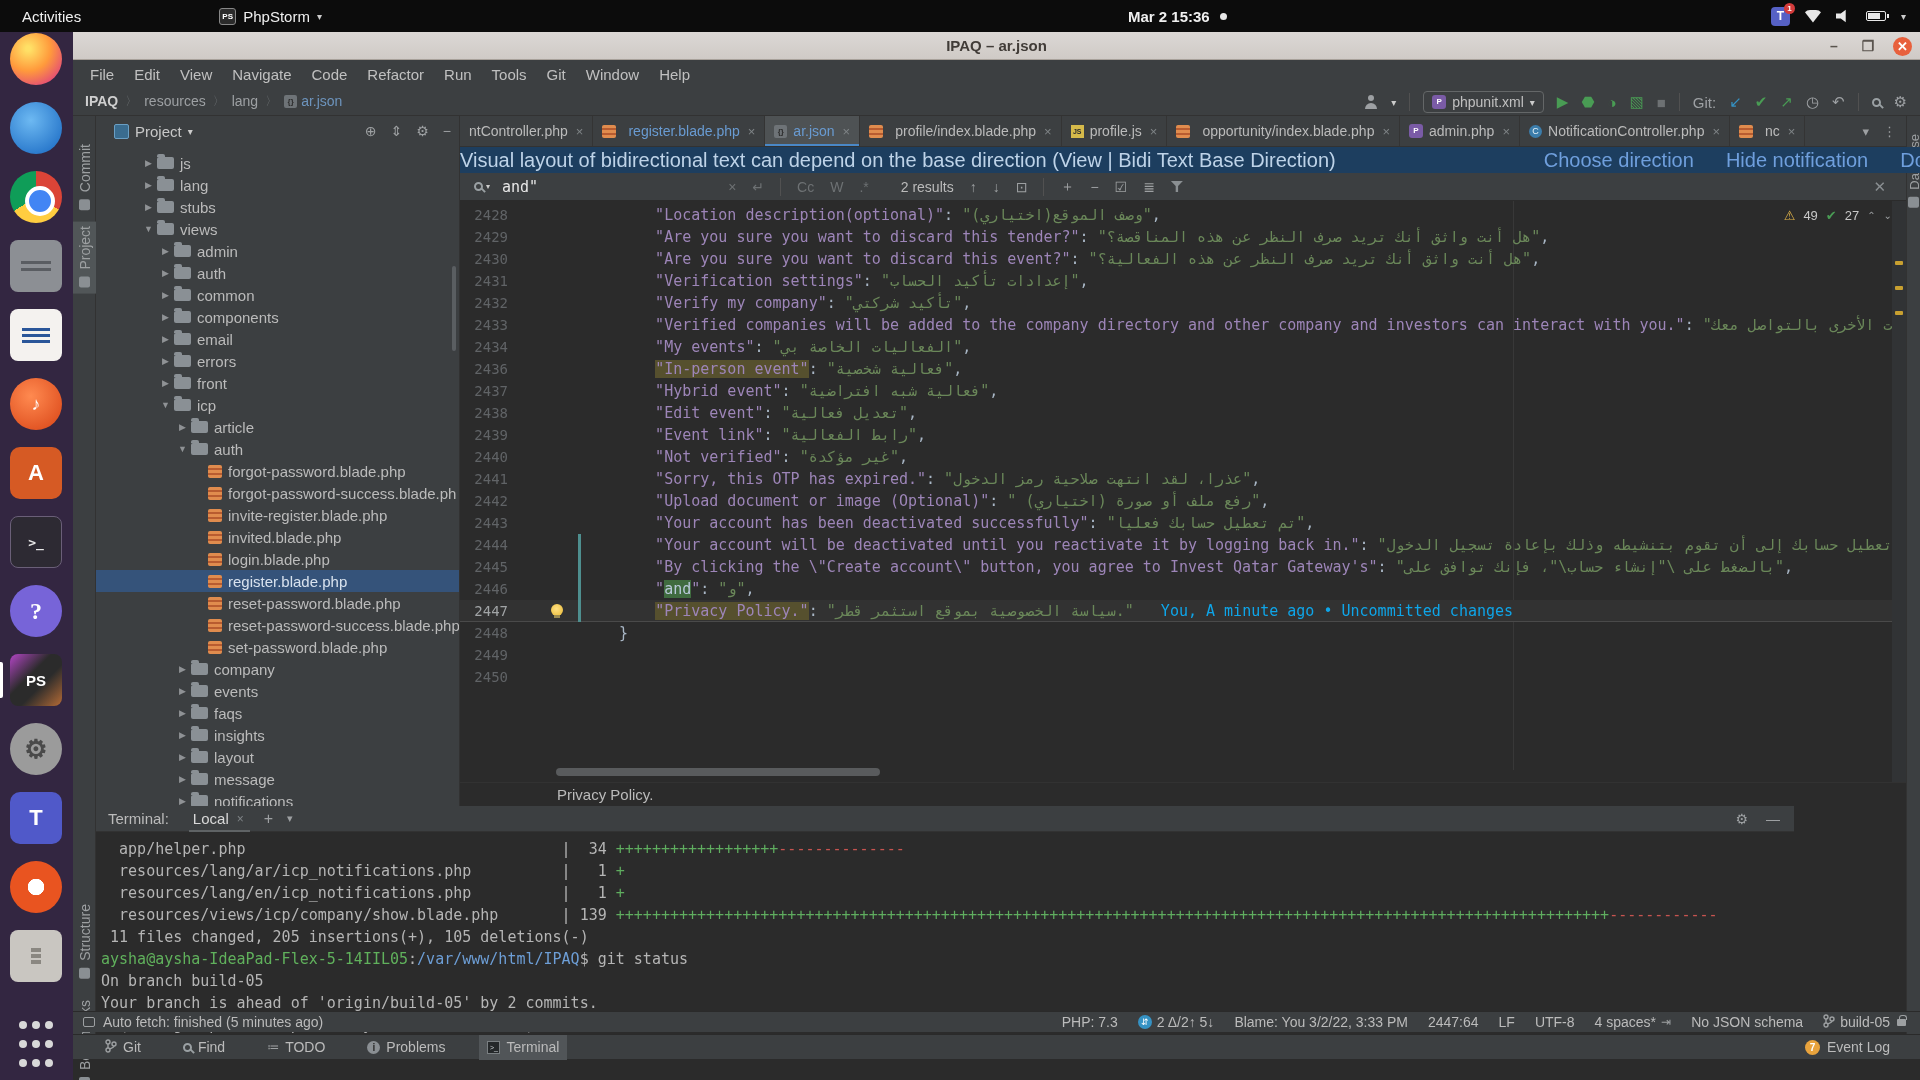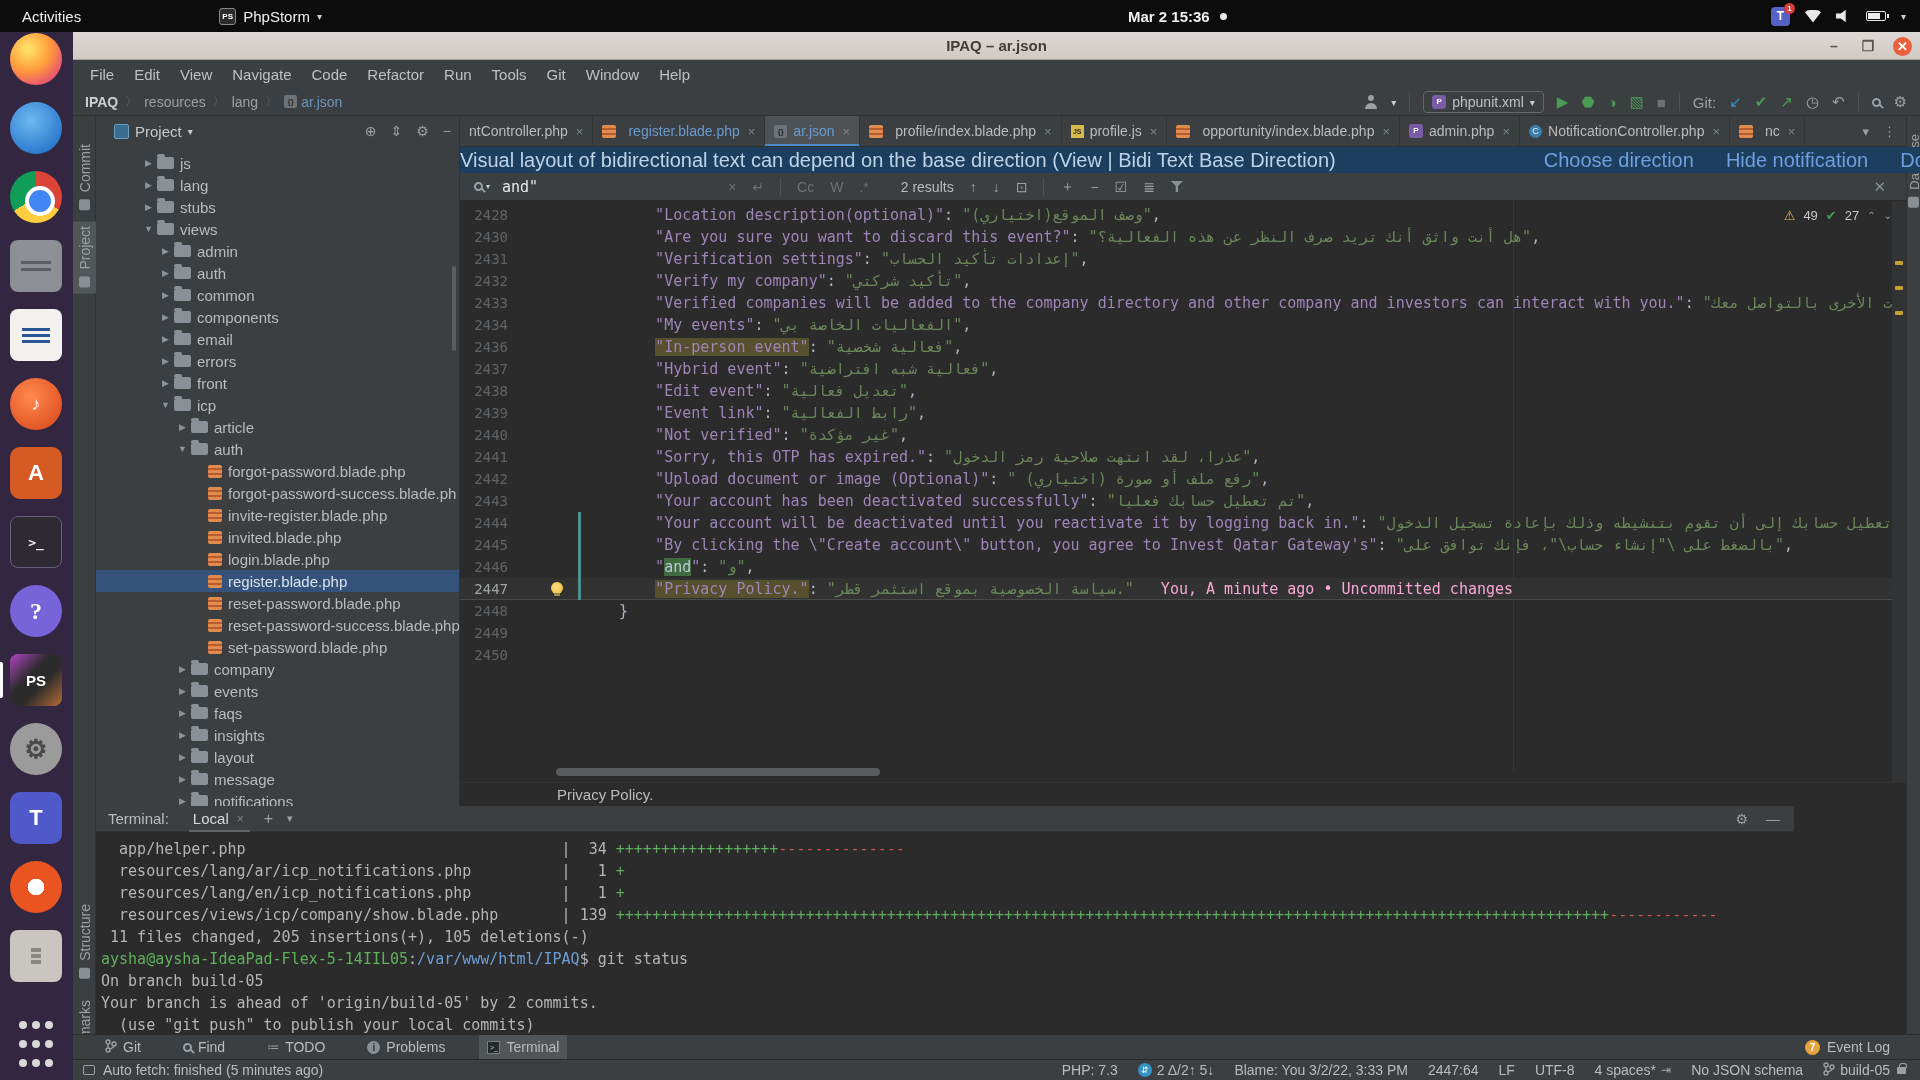--- a/index.html
+++ b/index.html
@@ -132,21 +132,21 @@
   .mkcol { flex:none; width:41px; height:22px; position:relative; }
   .mk-teal { position:absolute; left:35px; top:0; width:3px; height:22px; background:#4e8f8f; }
   .bulb { position:absolute; left:8px; top:4px; width:12px; height:12px; background:radial-gradient(circle at 45% 40%, #ffe082, #e8b833); border-radius:50%; }
   .bulb::after { content:''; position:absolute; left:3px; bottom:-2px; width:6px; height:3px; background:#9a8a50; }
   .code { font-family:"DejaVu Sans Mono", monospace; font-size:15px; color:#a9b7c6; }
   .sg-k { color:#9d85b8; }
   .sg-p { color:#a9b7c6; }
   .sg-s { color:#6a8759; }
   .sg-mo { color:#9d85b8; background:#56502e; }
   .sg-mg { color:#b8c8d8; background:#3f6b3f; }
-  .sg-bl { color:#f9a8d4; }
+  .sg-bl { color:#0ea5e9; }
   .margin-guide { position:absolute; left:1053px; top:0; width:1px; height:569px; background:#383838; }
   .hscroll { position:absolute; left:96px; top:567px; width:324px; height:8px; background:#595b5d; border-radius:4px; }
   .inspect { position:absolute; right:14px; top:7px; display:flex; align-items:center; gap:8px; color:#c8c8c8; font-size:13px; }
   .warn-tri { color:#e3b549; font-size:13px; }
   .ok-check { color:#499c54; font-size:13px; }
   .insp-chev { color:#9da0a2; font-size:10px; }
   .estripe { position:absolute; right:0; top:0; width:14px; height:581px; background:#313335; }
   .emark { position:absolute; left:3px; width:8px; height:4px; background:#c8a030; border-radius:1px; }
 
   .hintstrip { position:absolute; left:460px; top:782px; width:1446px; height:24px; background:#2b2b2b; border-top:1px solid #323232; color:#bbbbbb; font-size:15px; display:flex; align-items:center; padding-left:97px; }
@@ -171,21 +171,21 @@
   .bbar { position:absolute; left:73px; top:1034px; width:1847px; height:25px; background:#3c3f41; border-top:1px solid #2a2a2a; display:flex; align-items:center; padding-left:24px; gap:26px; }
   .bb-item { display:flex; align-items:center; gap:6px; color:#bbbbbb; font-size:14px; height:25px; padding:0 8px; }
   .bb-item.active { background:#515558; }
   .bb-ic { color:#9da0a2; font-size:12px; }
   .branch-svg { width:12px; height:14px; }
   .info-ic { width:13px; height:13px; border-radius:50%; background:#8a8f93; color:#2b2b2b; font-size:10px; font-weight:bold; text-align:center; line-height:13px; }
   .termmini { width:13px; height:13px; background:#25282a; border:1px solid #7a7f82; color:#cdd2d5; font-size:7px; text-align:center; line-height:11px; }
   .eventlog { margin-left:auto; display:flex; align-items:center; gap:7px; padding-right:30px; color:#bbbbbb; font-size:14px; }
   .el-badge { width:15px; height:15px; border-radius:50%; background:#e8a33d; color:#fff; font-size:10px; font-weight:bold; text-align:center; line-height:15px; }
 
-  .sbar { position:absolute; left:73px; top:1059px; width:1847px; height:21px; background:#3c3f41; border-top:1px solid #2a2a2a; display:flex; align-items:center; color:#bbbbbb; font-size:14px; }
+  .sbar { position:absolute; left:73px; top:1011px; width:1847px; height:21px; background:#3c3f41; border-top:1px solid #2a2a2a; display:flex; align-items:center; color:#bbbbbb; font-size:14px; }
   .sb-left { display:flex; align-items:center; gap:8px; padding-left:10px; }
   .sb-msg-ic { width:12px; height:10px; border:1.5px solid #9da0a2; border-radius:2px; }
   .sb-right { margin-left:auto; display:flex; align-items:center; gap:20px; padding-right:14px; }
   .sb-item { display:flex; align-items:center; gap:5px; white-space:nowrap; }
   .commits-ic { width:14px; height:14px; background:#3592c4; border-radius:50%; color:#fff; font-size:9px; text-align:center; line-height:14px; }
   .lock-ic { width:9px; height:7px; background:#9da0a2; border-radius:1px; position:relative; margin-left:2px; }
   .lock-ic::before { content:''; position:absolute; left:1.5px; top:-4px; width:6px; height:4px; border:1.5px solid #9da0a2; border-bottom:none; border-radius:3px 3px 0 0; }
   .indent-ic { color:#9da0a2; font-size:12px; }
 </style>
 </head>
@@ -270,21 +270,21 @@
       <span class="menu-item">Code</span>
       <span class="menu-item">Refactor</span>
       <span class="menu-item">Run</span>
       <span class="menu-item">Tools</span>
       <span class="menu-item">Git</span>
       <span class="menu-item">Window</span>
       <span class="menu-item">Help</span>
     </div>
 
   <div class="crumbbar">
-    <span id="crumbs" style="display:flex;align-items:center;">
+    <span id="crumbs" style="display:flex;align-items:flex-start;">
         <span class="crumb first">IPAQ</span>
         <span class="crumb-sep">〉</span>
         <span class="crumb">resources</span>
         <span class="crumb-sep">〉</span>
         <span class="crumb">lang</span>
         <span class="crumb-sep">〉</span>
         <span class="crumb last">
           <span class="json-ic">{}</span>
           <span>ar.json</span>
         </span>
@@ -591,20 +591,21 @@
       <span style="color:#9da0a2">≣</span>
       <span class="funnel"></span>
     </span>
     <span class="s-close">✕</span>
   </div>
 
   <div class="editor">
     <div class="margin-guide"></div>
     <div class="code-lines" id="codelines">
         <div class="cl"><span class="ln">2428</span><span class="mkcol"></span><span class="code"><span class="sg-k">    "Location description(optional)"</span><span class="sg-p">: </span><span class="sg-s">"وصف الموقع(اختياري)"</span><span class="sg-p">,</span></span></div>
+        <div class="cl"><span class="ln">2429</span><span class="mkcol"></span><span class="code"><span class="sg-k">    "Are you sure you want to discard this tender?"</span><span class="sg-p">: </span><span class="sg-s">"هل أنت واثق أنك تريد صرف النظر عن هذه المناقصة؟"</span><span class="sg-p">,</span></span></div>
         <div class="cl"><span class="ln">2430</span><span class="mkcol"></span><span class="code"><span class="sg-k">    "Are you sure you want to discard this event?"</span><span class="sg-p">: </span><span class="sg-s">"هل أنت واثق أنك تريد صرف النظر عن هذه الفعالية؟"</span><span class="sg-p">,</span></span></div>
         <div class="cl"><span class="ln">2431</span><span class="mkcol"></span><span class="code"><span class="sg-k">    "Verification settings"</span><span class="sg-p">: </span><span class="sg-s">"إعدادات تأكيد الحساب"</span><span class="sg-p">,</span></span></div>
         <div class="cl"><span class="ln">2432</span><span class="mkcol"></span><span class="code"><span class="sg-k">    "Verify my company"</span><span class="sg-p">: </span><span class="sg-s">"تأكيد شركتي"</span><span class="sg-p">,</span></span></div>
         <div class="cl"><span class="ln">2433</span><span class="mkcol"></span><span class="code"><span class="sg-k">    "Verified companies will be added to the company directory and other company and investors can interact with you."</span><span class="sg-p">: </span><span class="sg-s">"يتمكن المستثمرون والشركات الأخرى بالتواصل معك."</span></span></div>
         <div class="cl"><span class="ln">2434</span><span class="mkcol"></span><span class="code"><span class="sg-k">    "My events"</span><span class="sg-p">: </span><span class="sg-s">"الفعاليات الخاصة بي"</span><span class="sg-p">,</span></span></div>
         <div class="cl"><span class="ln">2436</span><span class="mkcol"></span><span class="code"><span class="sg-p">    </span><span class="sg-mo">"In-person event"</span><span class="sg-p">: </span><span class="sg-s">"فعالية شخصية"</span><span class="sg-p">,</span></span></div>
         <div class="cl"><span class="ln">2437</span><span class="mkcol"></span><span class="code"><span class="sg-k">    "Hybrid event"</span><span class="sg-p">: </span><span class="sg-s">"فعالية شبه افتراضية"</span><span class="sg-p">,</span></span></div>
         <div class="cl"><span class="ln">2438</span><span class="mkcol"></span><span class="code"><span class="sg-k">    "Edit event"</span><span class="sg-p">: </span><span class="sg-s">"تعديل فعالية"</span><span class="sg-p">,</span></span></div>
         <div class="cl"><span class="ln">2439</span><span class="mkcol"></span><span class="code"><span class="sg-k">    "Event link"</span><span class="sg-p">: </span><span class="sg-s">"رابط الفعالية"</span><span class="sg-p">,</span></span></div>
         <div class="cl"><span class="ln">2440</span><span class="mkcol"></span><span class="code"><span class="sg-k">    "Not verified"</span><span class="sg-p">: </span><span class="sg-s">"غير مؤكدة"</span><span class="sg-p">,</span></span></div>

